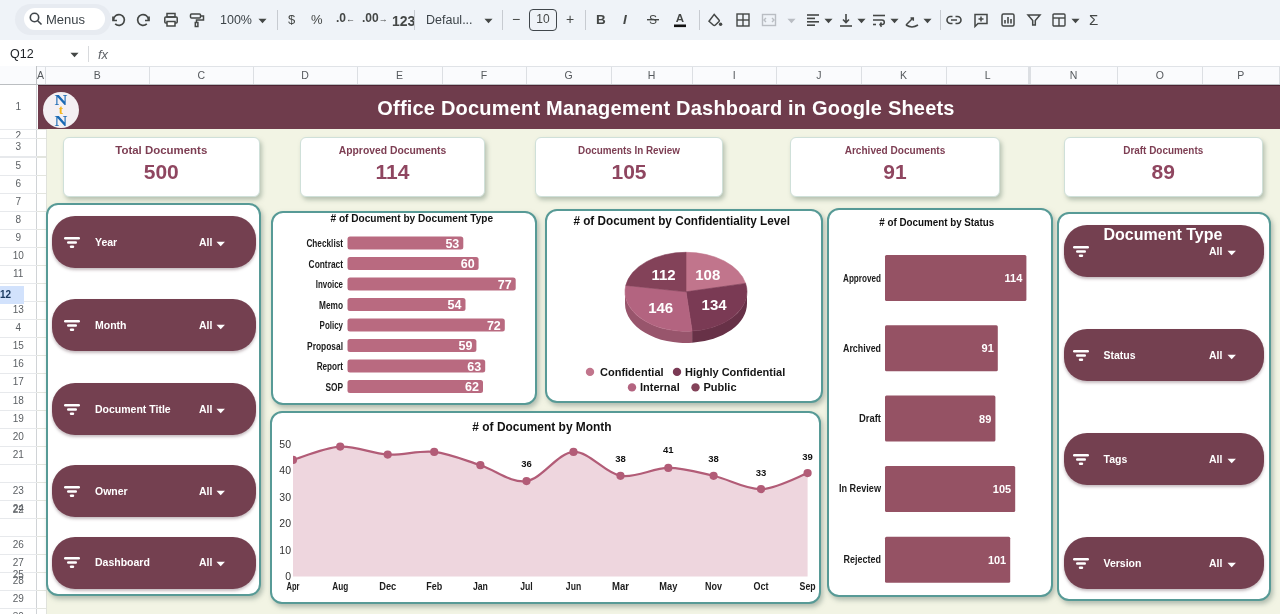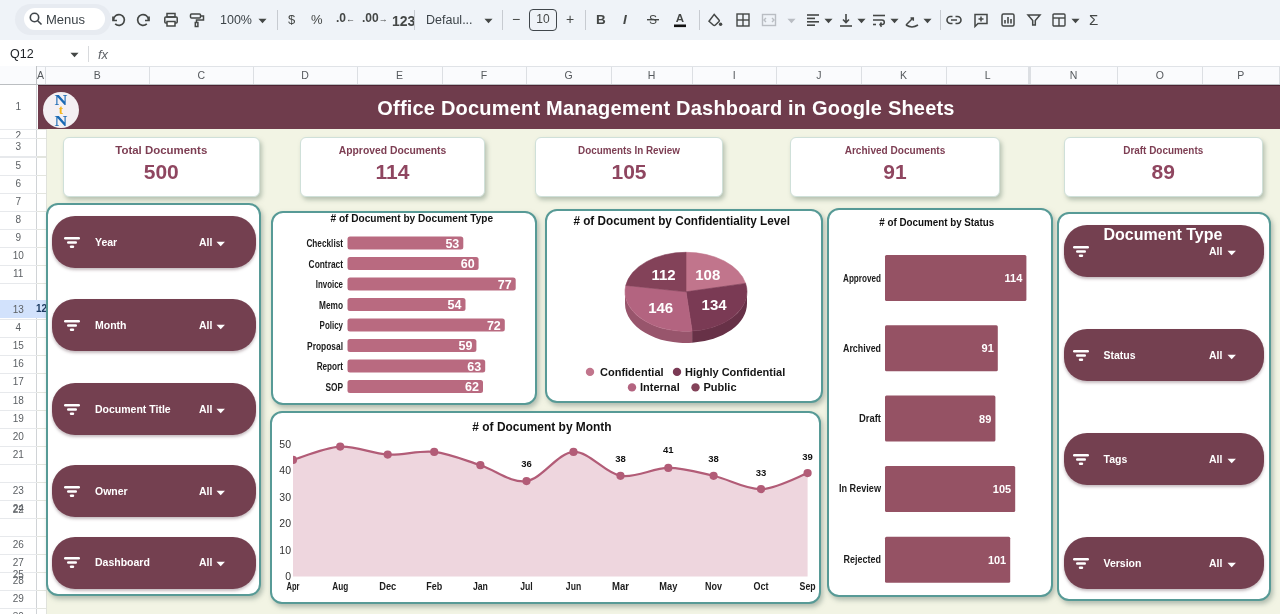--- a/index.html
+++ b/index.html
@@ -227,21 +227,21 @@
 <div class="abs" style="left:0;top:85px;width:36.5px;height:43.5px;overflow:hidden;color:#5c6064;font-size:10px;text-align:center;line-height:43.5px;">1</div>
 <div class="abs" style="left:0;top:128.5px;width:36.5px;height:9.5px;overflow:hidden;color:#5c6064;font-size:10px;text-align:center;line-height:13px;">2</div>
 <div class="abs" style="left:0;top:138px;width:36.5px;height:18.19999999999999px;overflow:hidden;color:#5c6064;font-size:10px;text-align:center;line-height:18.19999999999999px;">3</div>
 <div class="abs" style="left:0;top:157.2px;width:36.5px;height:18.0px;overflow:hidden;color:#5c6064;font-size:10px;text-align:center;line-height:18.0px;">5</div>
 <div class="abs" style="left:0;top:175.2px;width:36.5px;height:18.0px;overflow:hidden;color:#5c6064;font-size:10px;text-align:center;line-height:18.0px;">6</div>
 <div class="abs" style="left:0;top:193.2px;width:36.5px;height:18.100000000000023px;overflow:hidden;color:#5c6064;font-size:10px;text-align:center;line-height:18.100000000000023px;">7</div>
 <div class="abs" style="left:0;top:211.3px;width:36.5px;height:18.0px;overflow:hidden;color:#5c6064;font-size:10px;text-align:center;line-height:18.0px;">8</div>
 <div class="abs" style="left:0;top:229.3px;width:36.5px;height:18.0px;overflow:hidden;color:#5c6064;font-size:10px;text-align:center;line-height:18.0px;">9</div>
 <div class="abs" style="left:0;top:247.3px;width:36.5px;height:18.0px;overflow:hidden;color:#5c6064;font-size:10px;text-align:center;line-height:18.0px;">10</div>
 <div class="abs" style="left:0;top:265.3px;width:36.5px;height:26px;overflow:hidden;color:#5c6064;font-size:10px;text-align:center;line-height:18.0px;">11</div>
-<div class="abs" style="left:0;top:300px;width:47px;height:18.099999999999966px;background:#d2e2fc;color:#1b3a61;font-weight:bold;font-size:10px;text-align:right;line-height:18.099999999999966px;">12</div>
+<div class="abs" style="left:0;top:286px;width:24px;height:18.099999999999966px;background:#d2e2fc;color:#1b3a61;font-weight:bold;font-size:10px;text-align:left;line-height:18.099999999999966px;">12</div>
 <div class="abs" style="left:0;top:301.4px;width:36.5px;height:18.0px;overflow:hidden;color:#5c6064;font-size:10px;text-align:center;line-height:18.0px;">13</div>
 <div class="abs" style="left:0;top:319.4px;width:36.5px;height:18.0px;overflow:hidden;color:#5c6064;font-size:10px;text-align:center;line-height:18.0px;">4</div>
 <div class="abs" style="left:0;top:337.4px;width:36.5px;height:18.0px;overflow:hidden;color:#5c6064;font-size:10px;text-align:center;line-height:18.0px;">15</div>
 <div class="abs" style="left:0;top:355.4px;width:36.5px;height:18.0px;overflow:hidden;color:#5c6064;font-size:10px;text-align:center;line-height:18.0px;">16</div>
 <div class="abs" style="left:0;top:373.4px;width:36.5px;height:18.100000000000023px;overflow:hidden;color:#5c6064;font-size:10px;text-align:center;line-height:18.100000000000023px;">17</div>
 <div class="abs" style="left:0;top:391.5px;width:36.5px;height:18.0px;overflow:hidden;color:#5c6064;font-size:10px;text-align:center;line-height:18.0px;">18</div>
 <div class="abs" style="left:0;top:409.5px;width:36.5px;height:18.0px;overflow:hidden;color:#5c6064;font-size:10px;text-align:center;line-height:18.0px;">19</div>
 <div class="abs" style="left:0;top:427.5px;width:36.5px;height:18.0px;overflow:hidden;color:#5c6064;font-size:10px;text-align:center;line-height:18.0px;">20</div>
 <div class="abs" style="left:0;top:445.5px;width:36.5px;height:18.0px;overflow:hidden;color:#5c6064;font-size:10px;text-align:center;line-height:18.0px;">21</div>
 <div class="abs" style="left:0;top:463.5px;width:36.5px;height:18.100000000000023px;overflow:hidden;color:#5c6064;font-size:10px;text-align:center;line-height:18.100000000000023px;margin-top:37px;">22</div>

